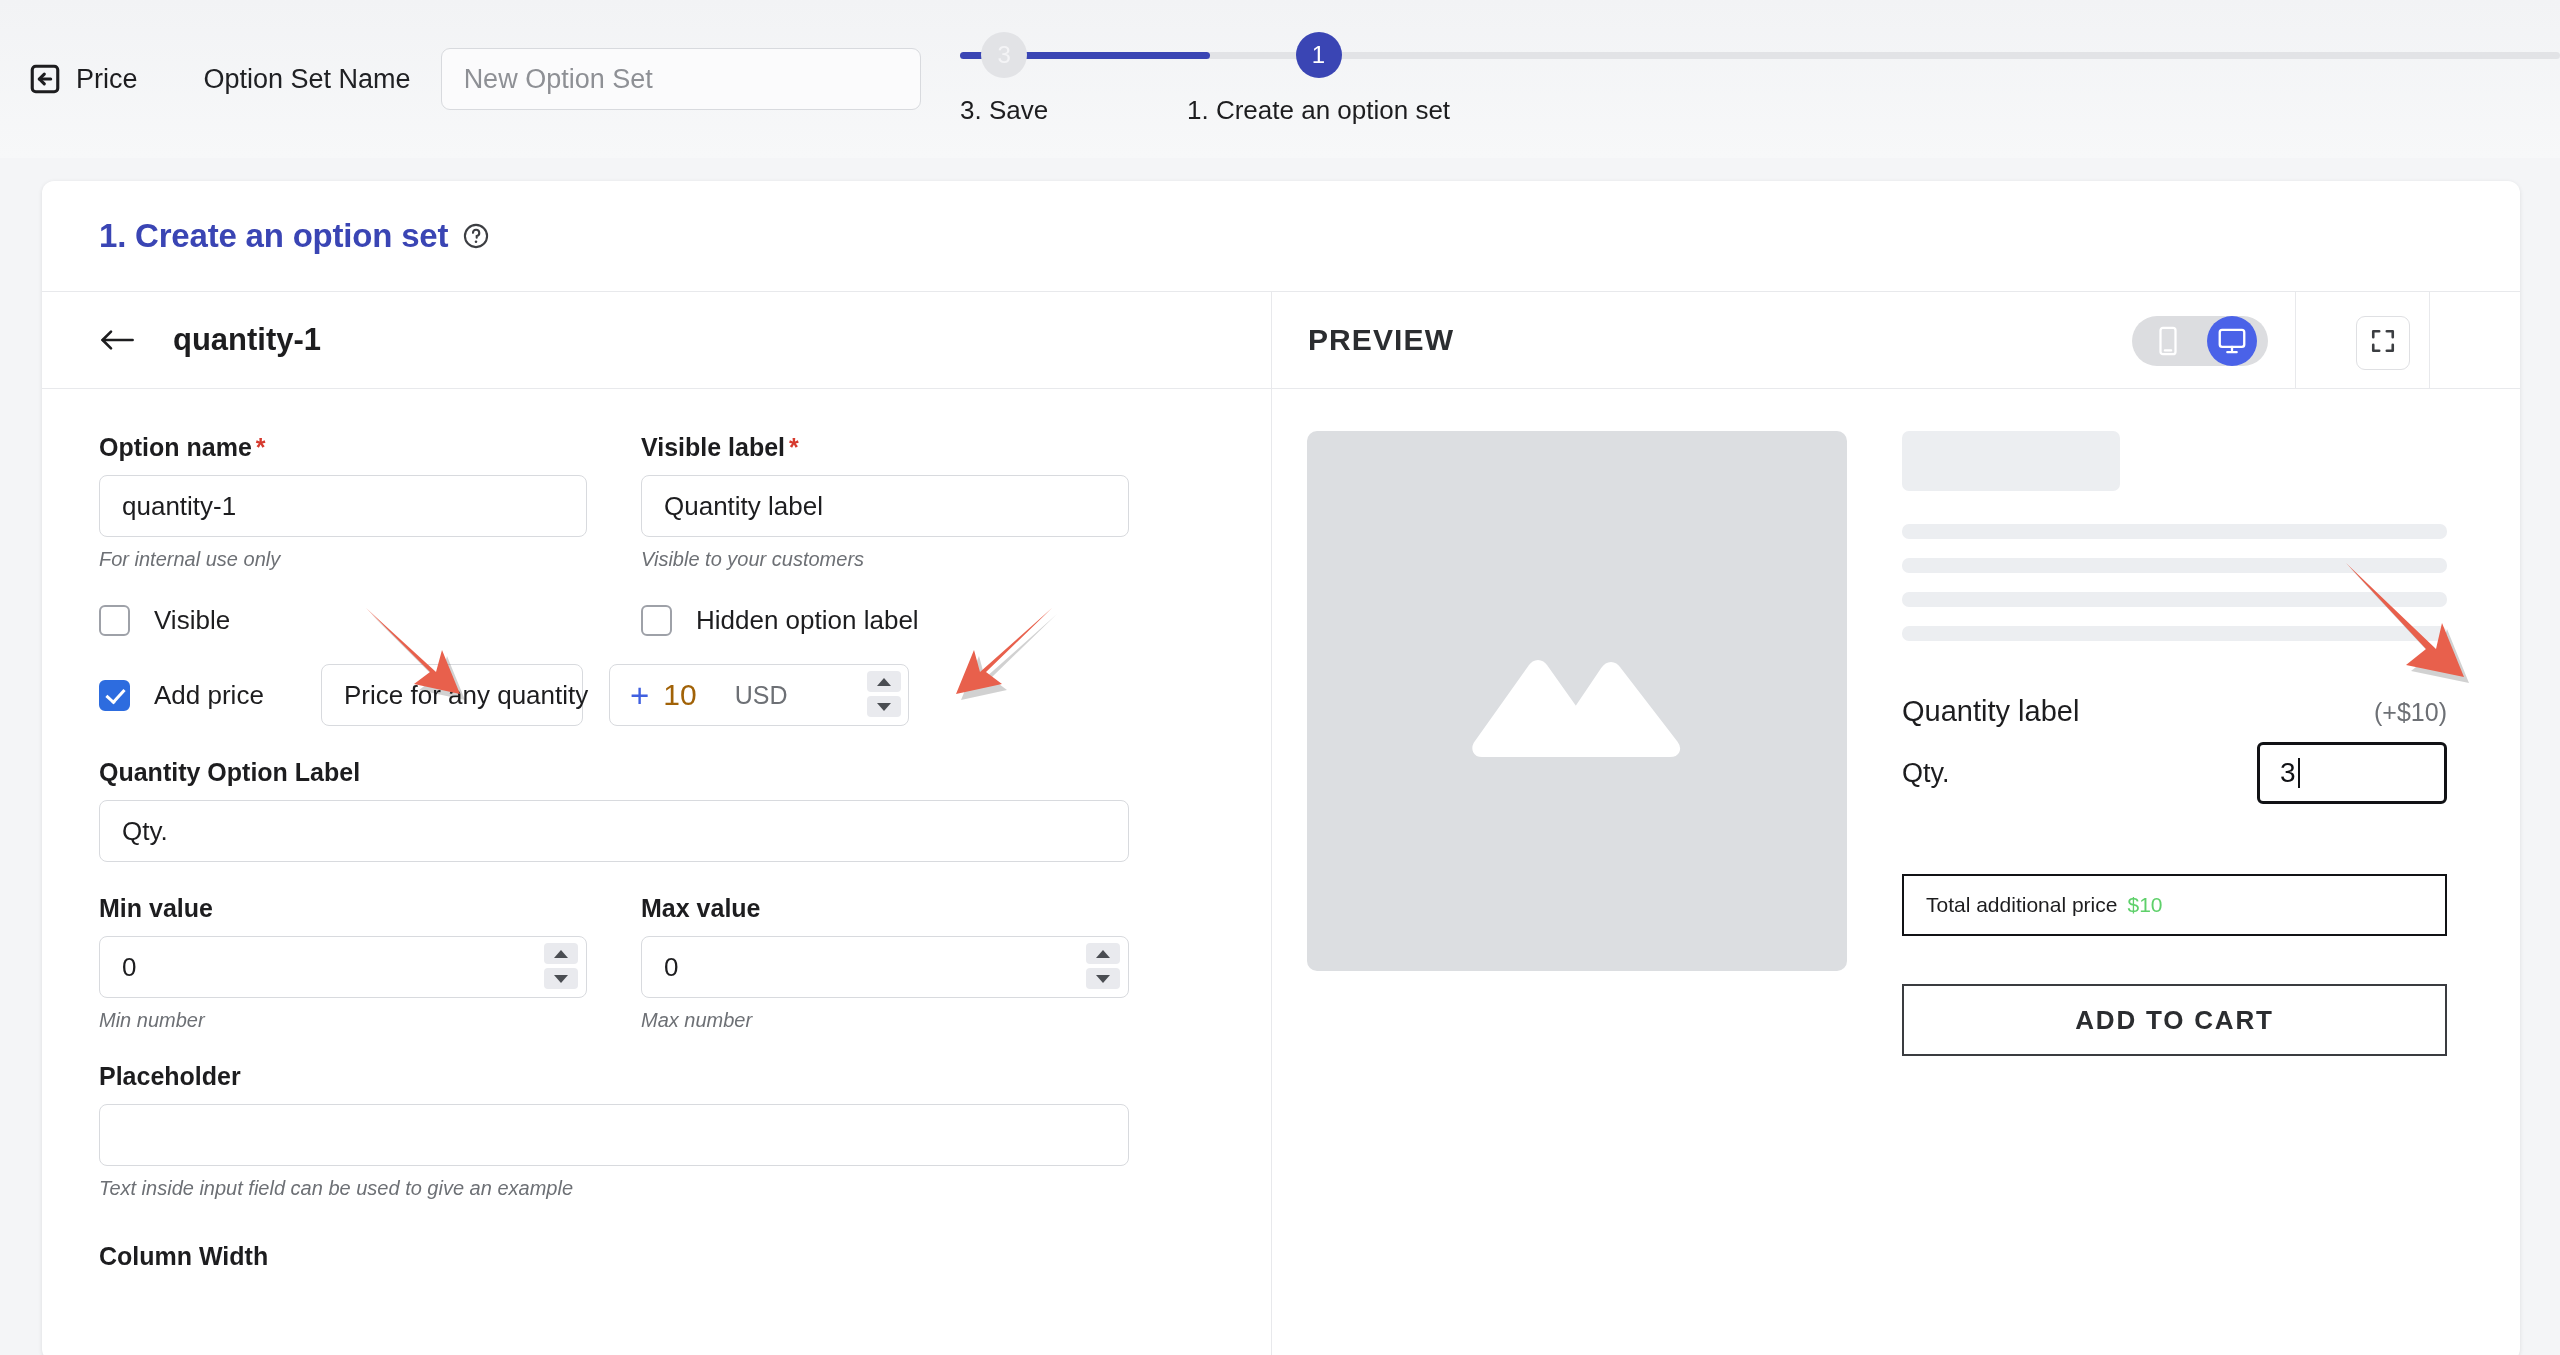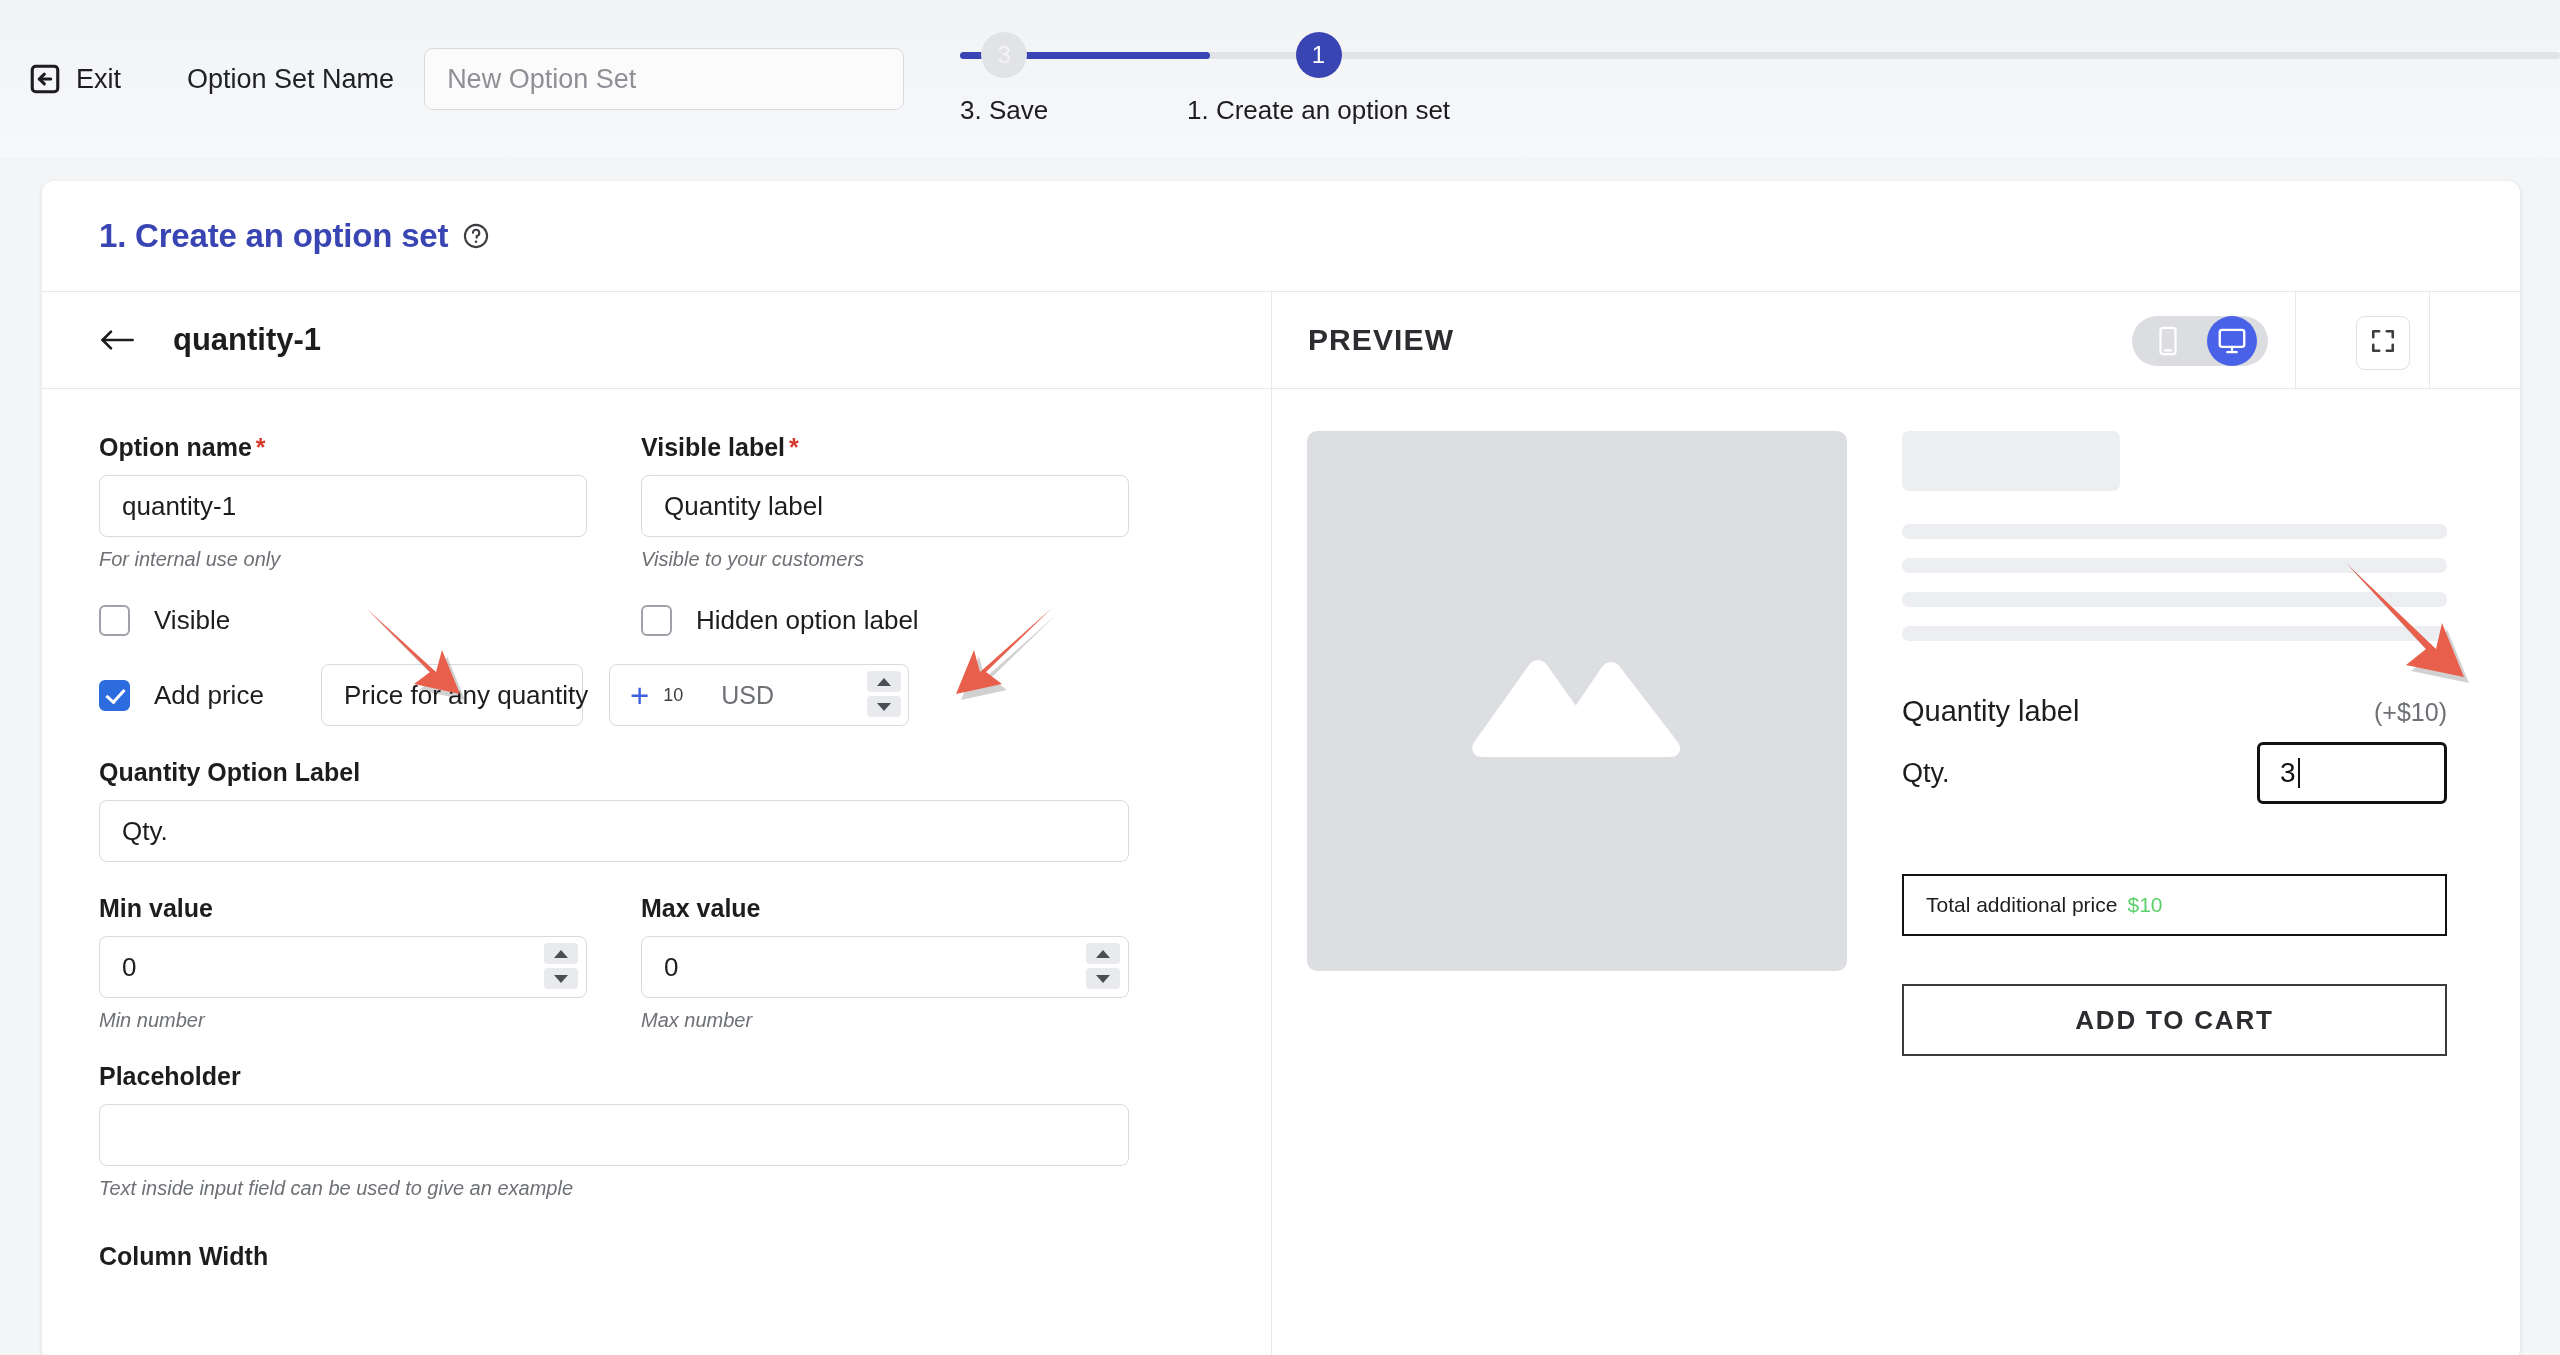--- a/index.html
+++ b/index.html
@@ -153,21 +153,21 @@
   .fselect-arrows { display: block; flex: none; }
 
   
   .price-box {
     width: 300px; height: 62px;
     border: 1px solid #d8dade; border-radius: 8px;
     background: #fff; display: flex; align-items: center;
     padding-left: 20px; position: relative;
   }
   .price-plus { font-size: 33px; color: #4060e0; line-height: 1; margin-right: 14px; }
-  .price-val { font-size: 18px; color: #404040; }
+  .price-val { font-size: 30px; color: #a16207; }
   .price-cur { font-size: 25px; color: #6d7075; margin-left: 38px; }
   .spin {
     position: absolute; right: 7px; top: 6px;
     display: flex; flex-direction: column; gap: 4px;
   }
   .spin-btn {
     width: 34px; height: 21px; background: #e9eaee; border-radius: 4px;
     display: flex; align-items: center; justify-content: center;
     cursor: pointer;
   }
@@ -274,21 +274,21 @@
 <div class="topbar">
 
   <div class="exit-btn">
     <span>
       <svg class="exit-icon" viewBox="0 0 24 24" fill="none" stroke="#1d1d1f" stroke-width="2.2" stroke-linecap="round" stroke-linejoin="round">
         <rect x="3" y="3" width="18" height="18" rx="2.5"></rect>
         <path d="M16 12 H8"></path>
         <path d="M11.5 8.5 L8 12 L11.5 15.5"></path>
       </svg>
     </span>
-    <span class="exit-label">Exit</span>
+    <span class="exit-label">Price</span>
   </div>
 
   <span class="osn-label">Option Set Name</span>
 
   <input class="osn-input" type="text" placeholder="New Option Set" value="" style="">
 </div>
 
 <div class="stepper">
   <div class="step-track"></div>
   <div class="step-track-fill"></div>

